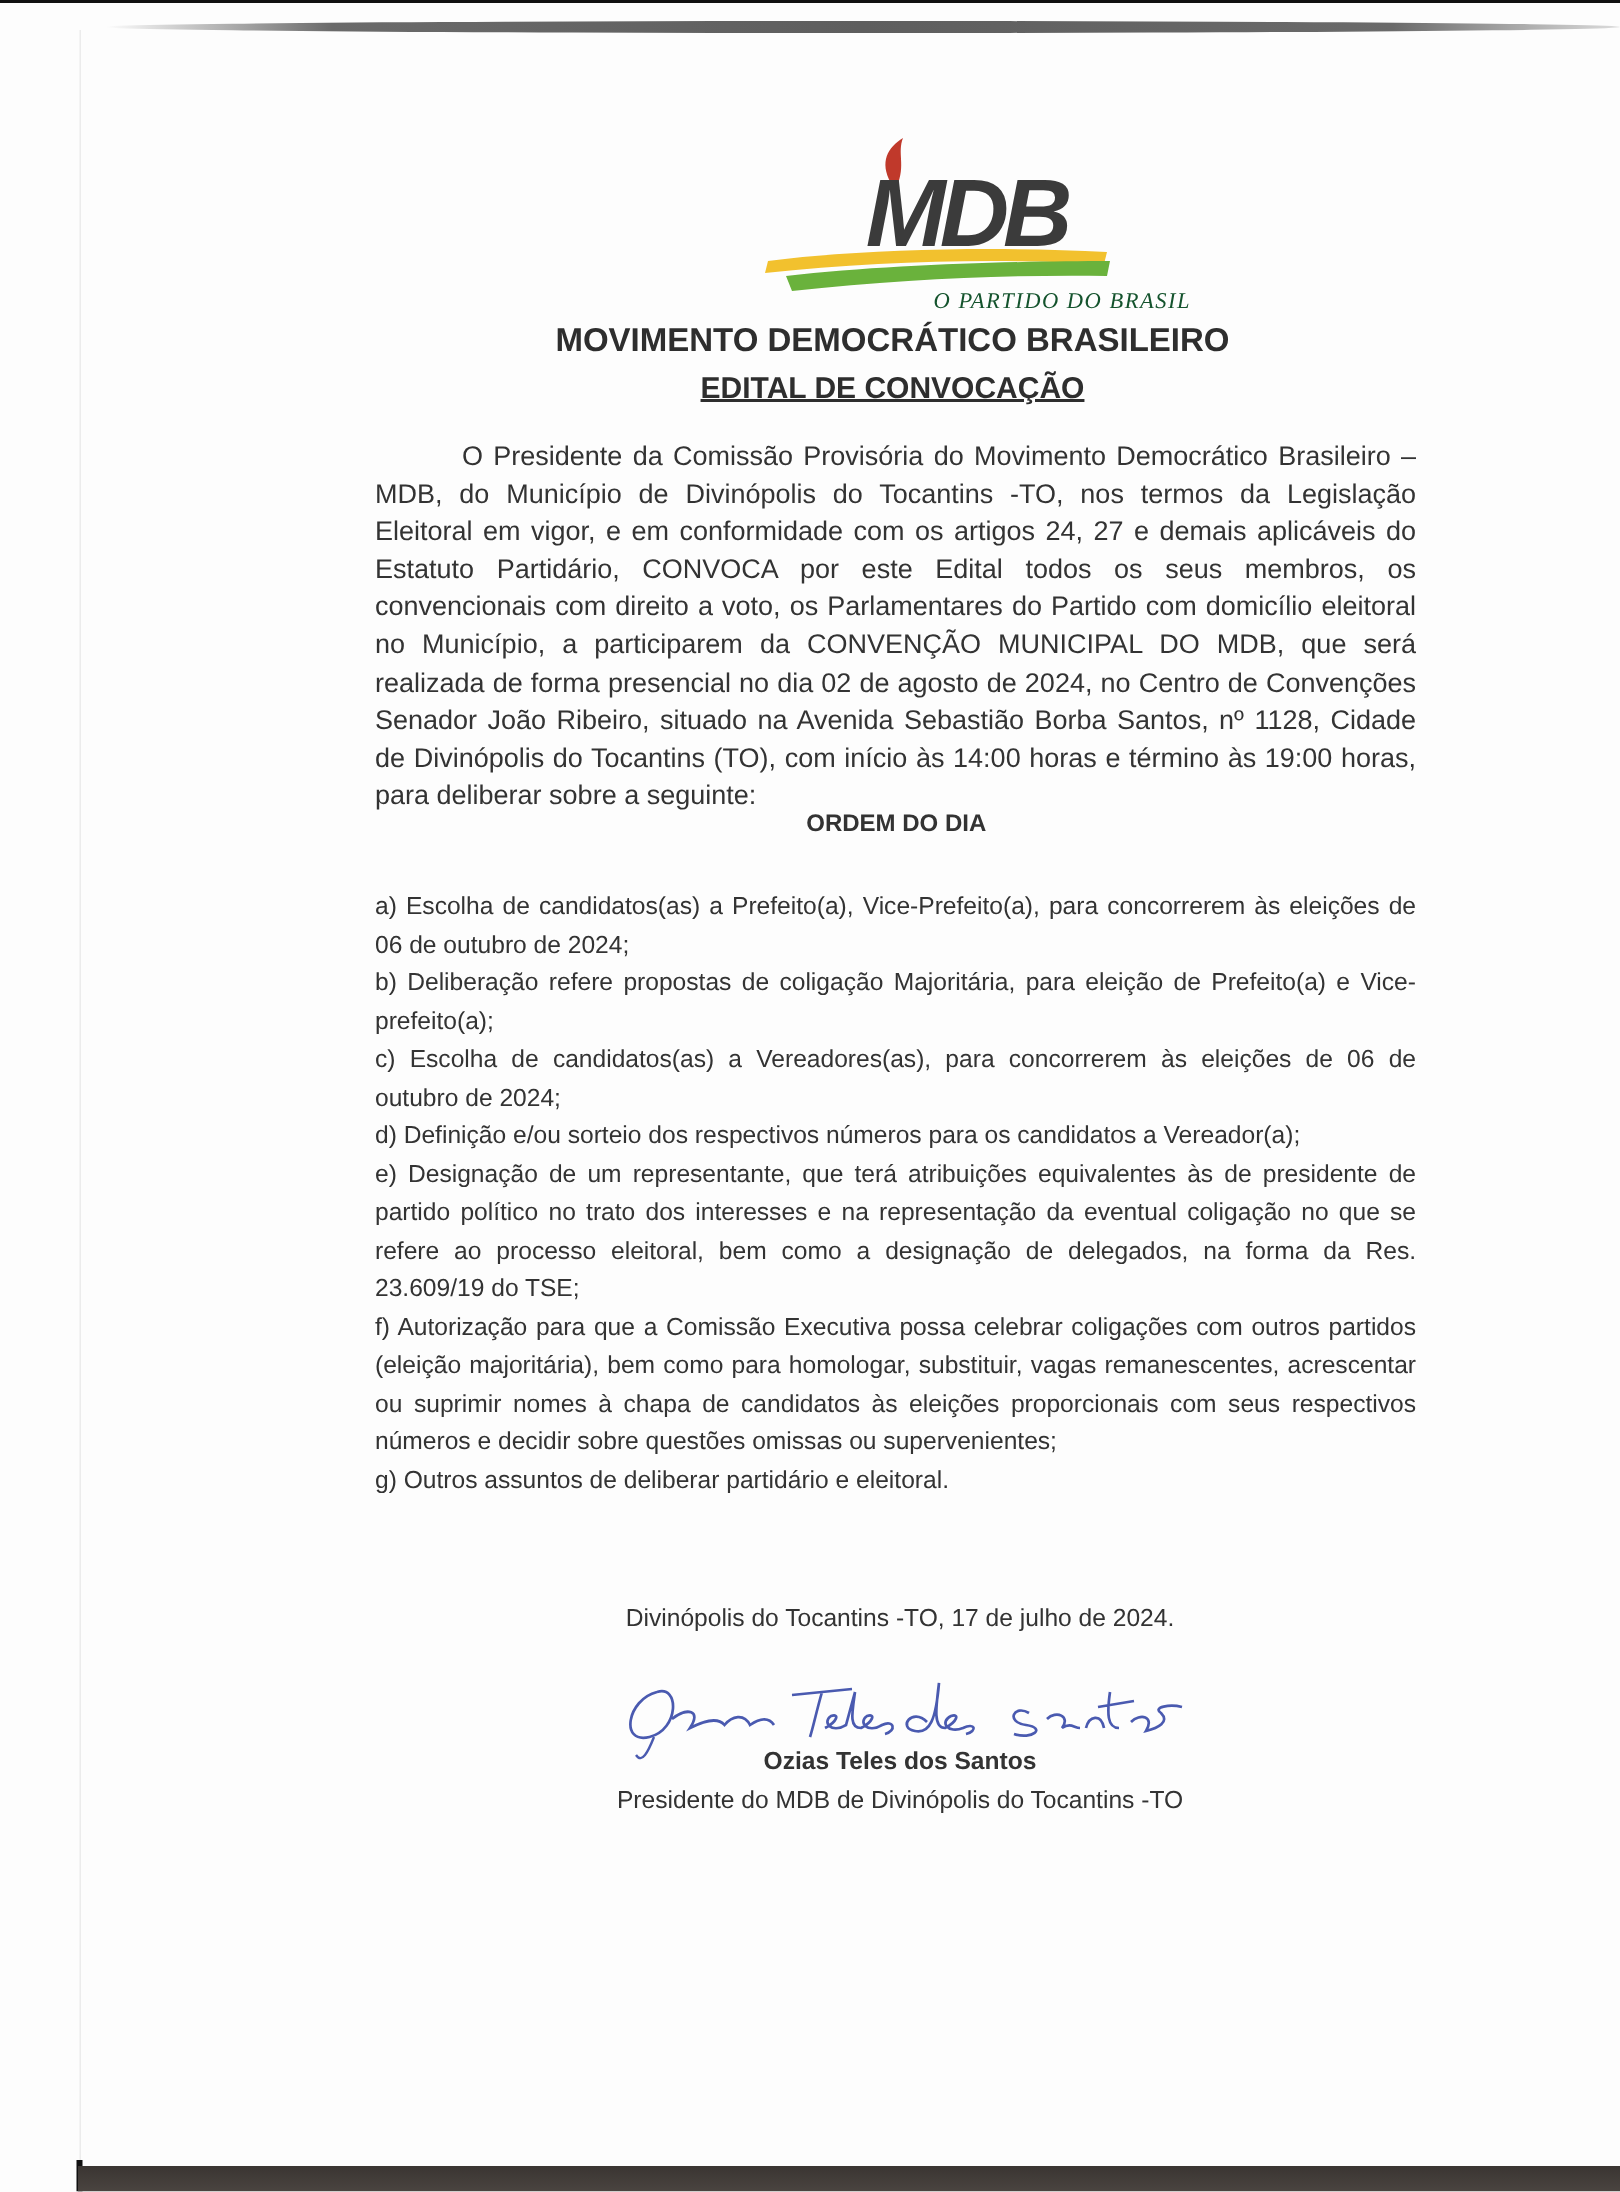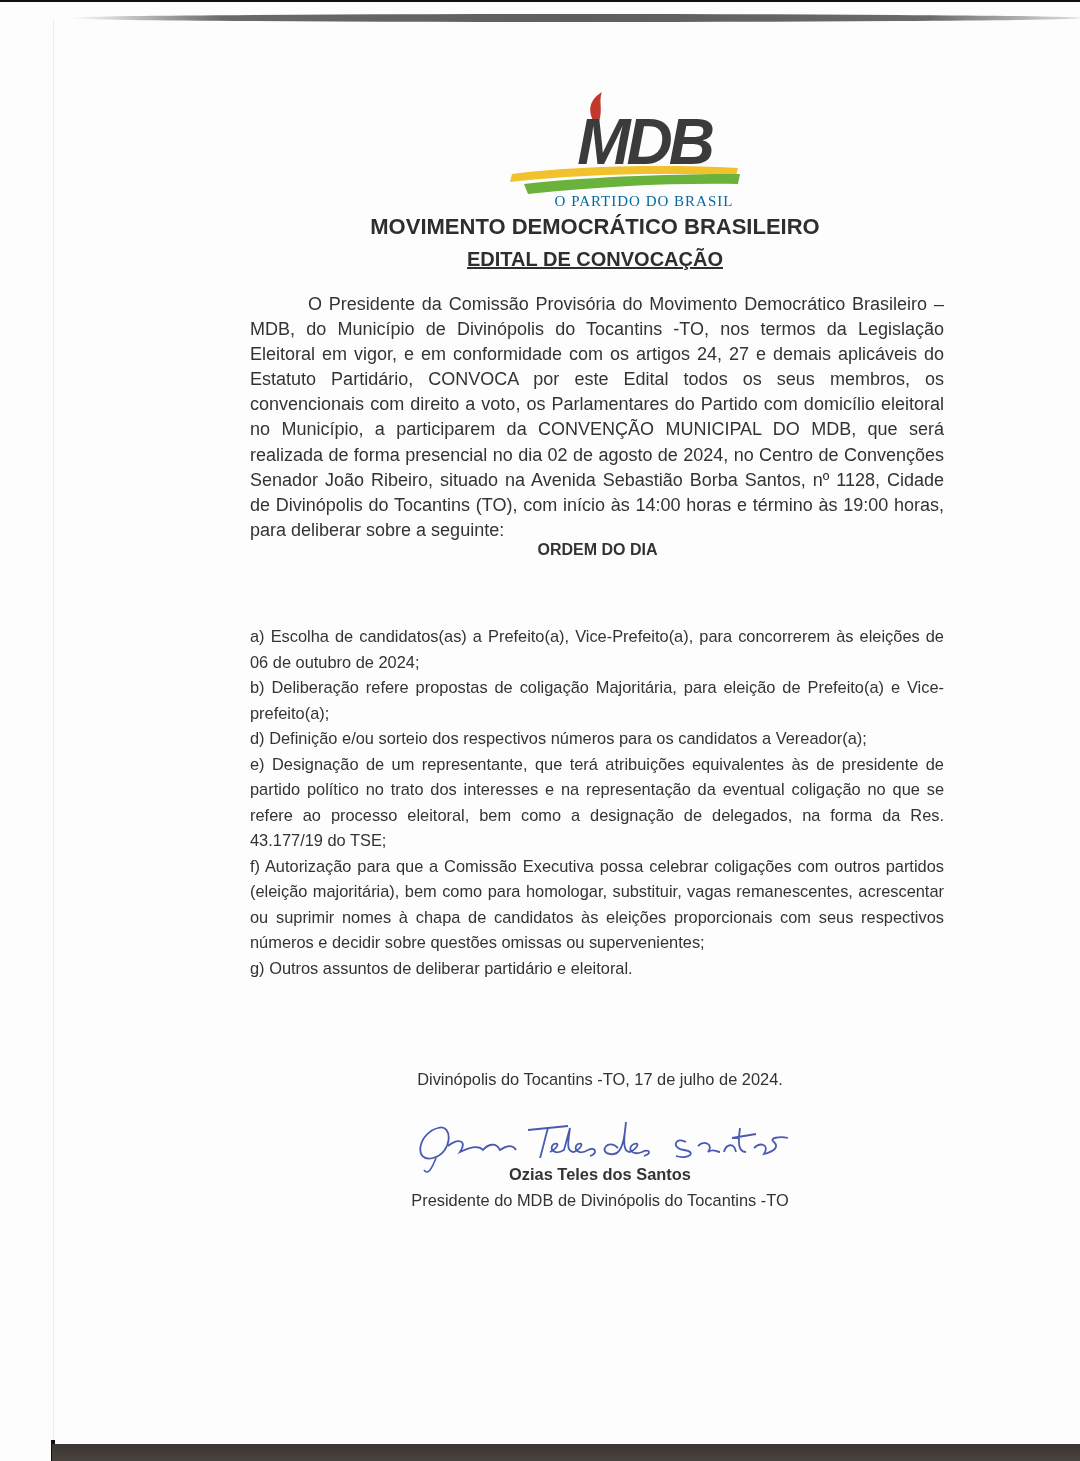--- a/index.html
+++ b/index.html
@@ -14,41 +14,41 @@
     position: absolute; left: 70px; top: 14px; width: 1010px; height: 8px;
     background: linear-gradient(to right, rgba(90,90,90,0) 0%, #6a6a6a 15%, #5e5e5e 50%, #6a6a6a 85%, rgba(90,90,90,0.2) 100%);
     border-radius: 50%;
   }
   .left-edge { position: absolute; left: 53px; top: 20px; width: 1px; height: 1425px; background: #ececec; }
   .bottom-edge { position: absolute; left: 52px; top: 1444px; width: 1028px; height: 17px; background: linear-gradient(#3a3532, #4a4440); }
   .bottom-corner { position: absolute; left: 51px; top: 1440px; width: 4px; height: 21px; background: #111; }
 
   .logo { position: absolute; left: 494px; top: 90px; width: 300px; height: 120px; }
   .logo-tagline {
-    position: absolute; left: 0; top: 103px; width: 300px; text-align: center;
-    font-family: "Liberation Serif", serif; font-size: 15px; letter-spacing: 1px; color: #0369a1;
+    position: absolute; left: 0; top: 103px; width: 300px; text-align: right;
+    font-family: "Liberation Serif", serif; font-size: 15px; letter-spacing: 1px; color: #14532d; font-style: italic;
   }
 
   .title {
     position: absolute; left: 0; width: 1190px; text-align: center;
     font-weight: bold; color: #2e2e2e;
   }
   .title-main { top: 214px; font-size: 22px; }
   .title-sub { top: 248px; font-size: 20px; text-decoration: underline; }
 
   .body-text {
     position: absolute; left: 250px; width: 694px;
     font-size: 18px; line-height: 25.1px; text-align: justify; color: #333;
   }
   .intro { top: 292px; text-indent: 58px; }
   .agenda-title {
     position: absolute; top: 541px; left: 0; width: 1195px; text-align: center;
     font-weight: bold; font-size: 16px; color: #333;
   }
-  .agenda { position: absolute; left: 250px; top: 624px; width: 694px; margin: 0; padding: 0; list-style: none; }
+  .agenda { position: absolute; left: 250px; top: 592px; width: 694px; margin: 0; padding: 0; list-style: none; }
   .agenda li {
     font-size: 16.4px; line-height: 25.5px; text-align: justify; color: #333;
   }
   .place-date {
     position: absolute; top: 1070px; left: 0; width: 1200px; text-align: center;
     font-size: 16.4px; color: #333;
   }
   .signature { position: absolute; left: 408px; top: 1108px; width: 420px; height: 70px; }
   .signer-name {
     position: absolute; top: 1165px; left: 0; width: 1200px; text-align: center;
@@ -81,22 +81,23 @@
 <div class="title title-main">MOVIMENTO DEMOCRÁTICO BRASILEIRO</div>
 <div class="title title-sub">EDITAL DE CONVOCAÇÃO</div>
 
 <div class="body-text intro">O Presidente da Comissão Provisória do Movimento Democrático Brasileiro – MDB, do Município de Divinópolis do Tocantins -TO, nos termos da Legislação Eleitoral em vigor, e em conformidade com os artigos 24, 27 e demais aplicáveis do Estatuto Partidário, CONVOCA por este Edital todos os seus membros, os convencionais com direito a voto, os Parlamentares do Partido com domicílio eleitoral no Município, a participarem da CONVENÇÃO MUNICIPAL DO MDB, que será realizada de forma presencial no dia 02 de agosto de 2024, no Centro de Convenções Senador João Ribeiro, situado na Avenida Sebastião Borba Santos, nº 1128, Cidade de Divinópolis do Tocantins (TO), com início às 14:00 horas e término às 19:00 horas, para deliberar sobre a seguinte:</div>
 
 <div class="agenda-title">ORDEM DO DIA</div>
 
 <ul class="agenda">
   <li>a) Escolha de candidatos(as) a Prefeito(a), Vice-Prefeito(a), para concorrerem às eleições de 06 de outubro de 2024;</li>
   <li>b) Deliberação refere propostas de coligação Majoritária, para eleição de Prefeito(a) e Vice-prefeito(a);</li>
+  <li>c) Escolha de candidatos(as) a Vereadores(as), para concorrerem às eleições de 06 de outubro de 2024;</li>
   <li>d) Definição e/ou sorteio dos respectivos números para os candidatos a Vereador(a);</li>
-  <li>e) Designação de um representante, que terá atribuições equivalentes às de presidente de partido político no trato dos interesses e na representação da eventual coligação no que se refere ao processo eleitoral, bem como a designação de delegados, na forma da Res. 43.177/19 do TSE;</li>
+  <li>e) Designação de um representante, que terá atribuições equivalentes às de presidente de partido político no trato dos interesses e na representação da eventual coligação no que se refere ao processo eleitoral, bem como a designação de delegados, na forma da Res. 23.609/19 do TSE;</li>
   <li>f) Autorização para que a Comissão Executiva possa celebrar coligações com outros partidos (eleição majoritária), bem como para homologar, substituir, vagas remanescentes, acrescentar ou suprimir nomes à chapa de candidatos às eleições proporcionais com seus respectivos números e decidir sobre questões omissas ou supervenientes;</li>
   <li>g) Outros assuntos de deliberar partidário e eleitoral.</li>
 </ul>
 
 <div class="place-date">Divinópolis do Tocantins -TO, 17 de julho de 2024.</div>
 
 <div class="signature">
   <svg width="420" height="70" viewBox="0 0 420 70">
     <path d="M30 20 C10 25 5 55 25 50 C45 45 45 15 30 20 M40 38 C50 30 60 32 52 44 C60 40 70 36 75 42 C80 36 88 34 92 42 C98 38 104 36 108 42" fill="none" stroke="#4a5ab0" stroke-width="1.8"></path>
     <path d="M28 50 C24 60 20 68 16 62" fill="none" stroke="#4a5ab0" stroke-width="1.6"></path>

